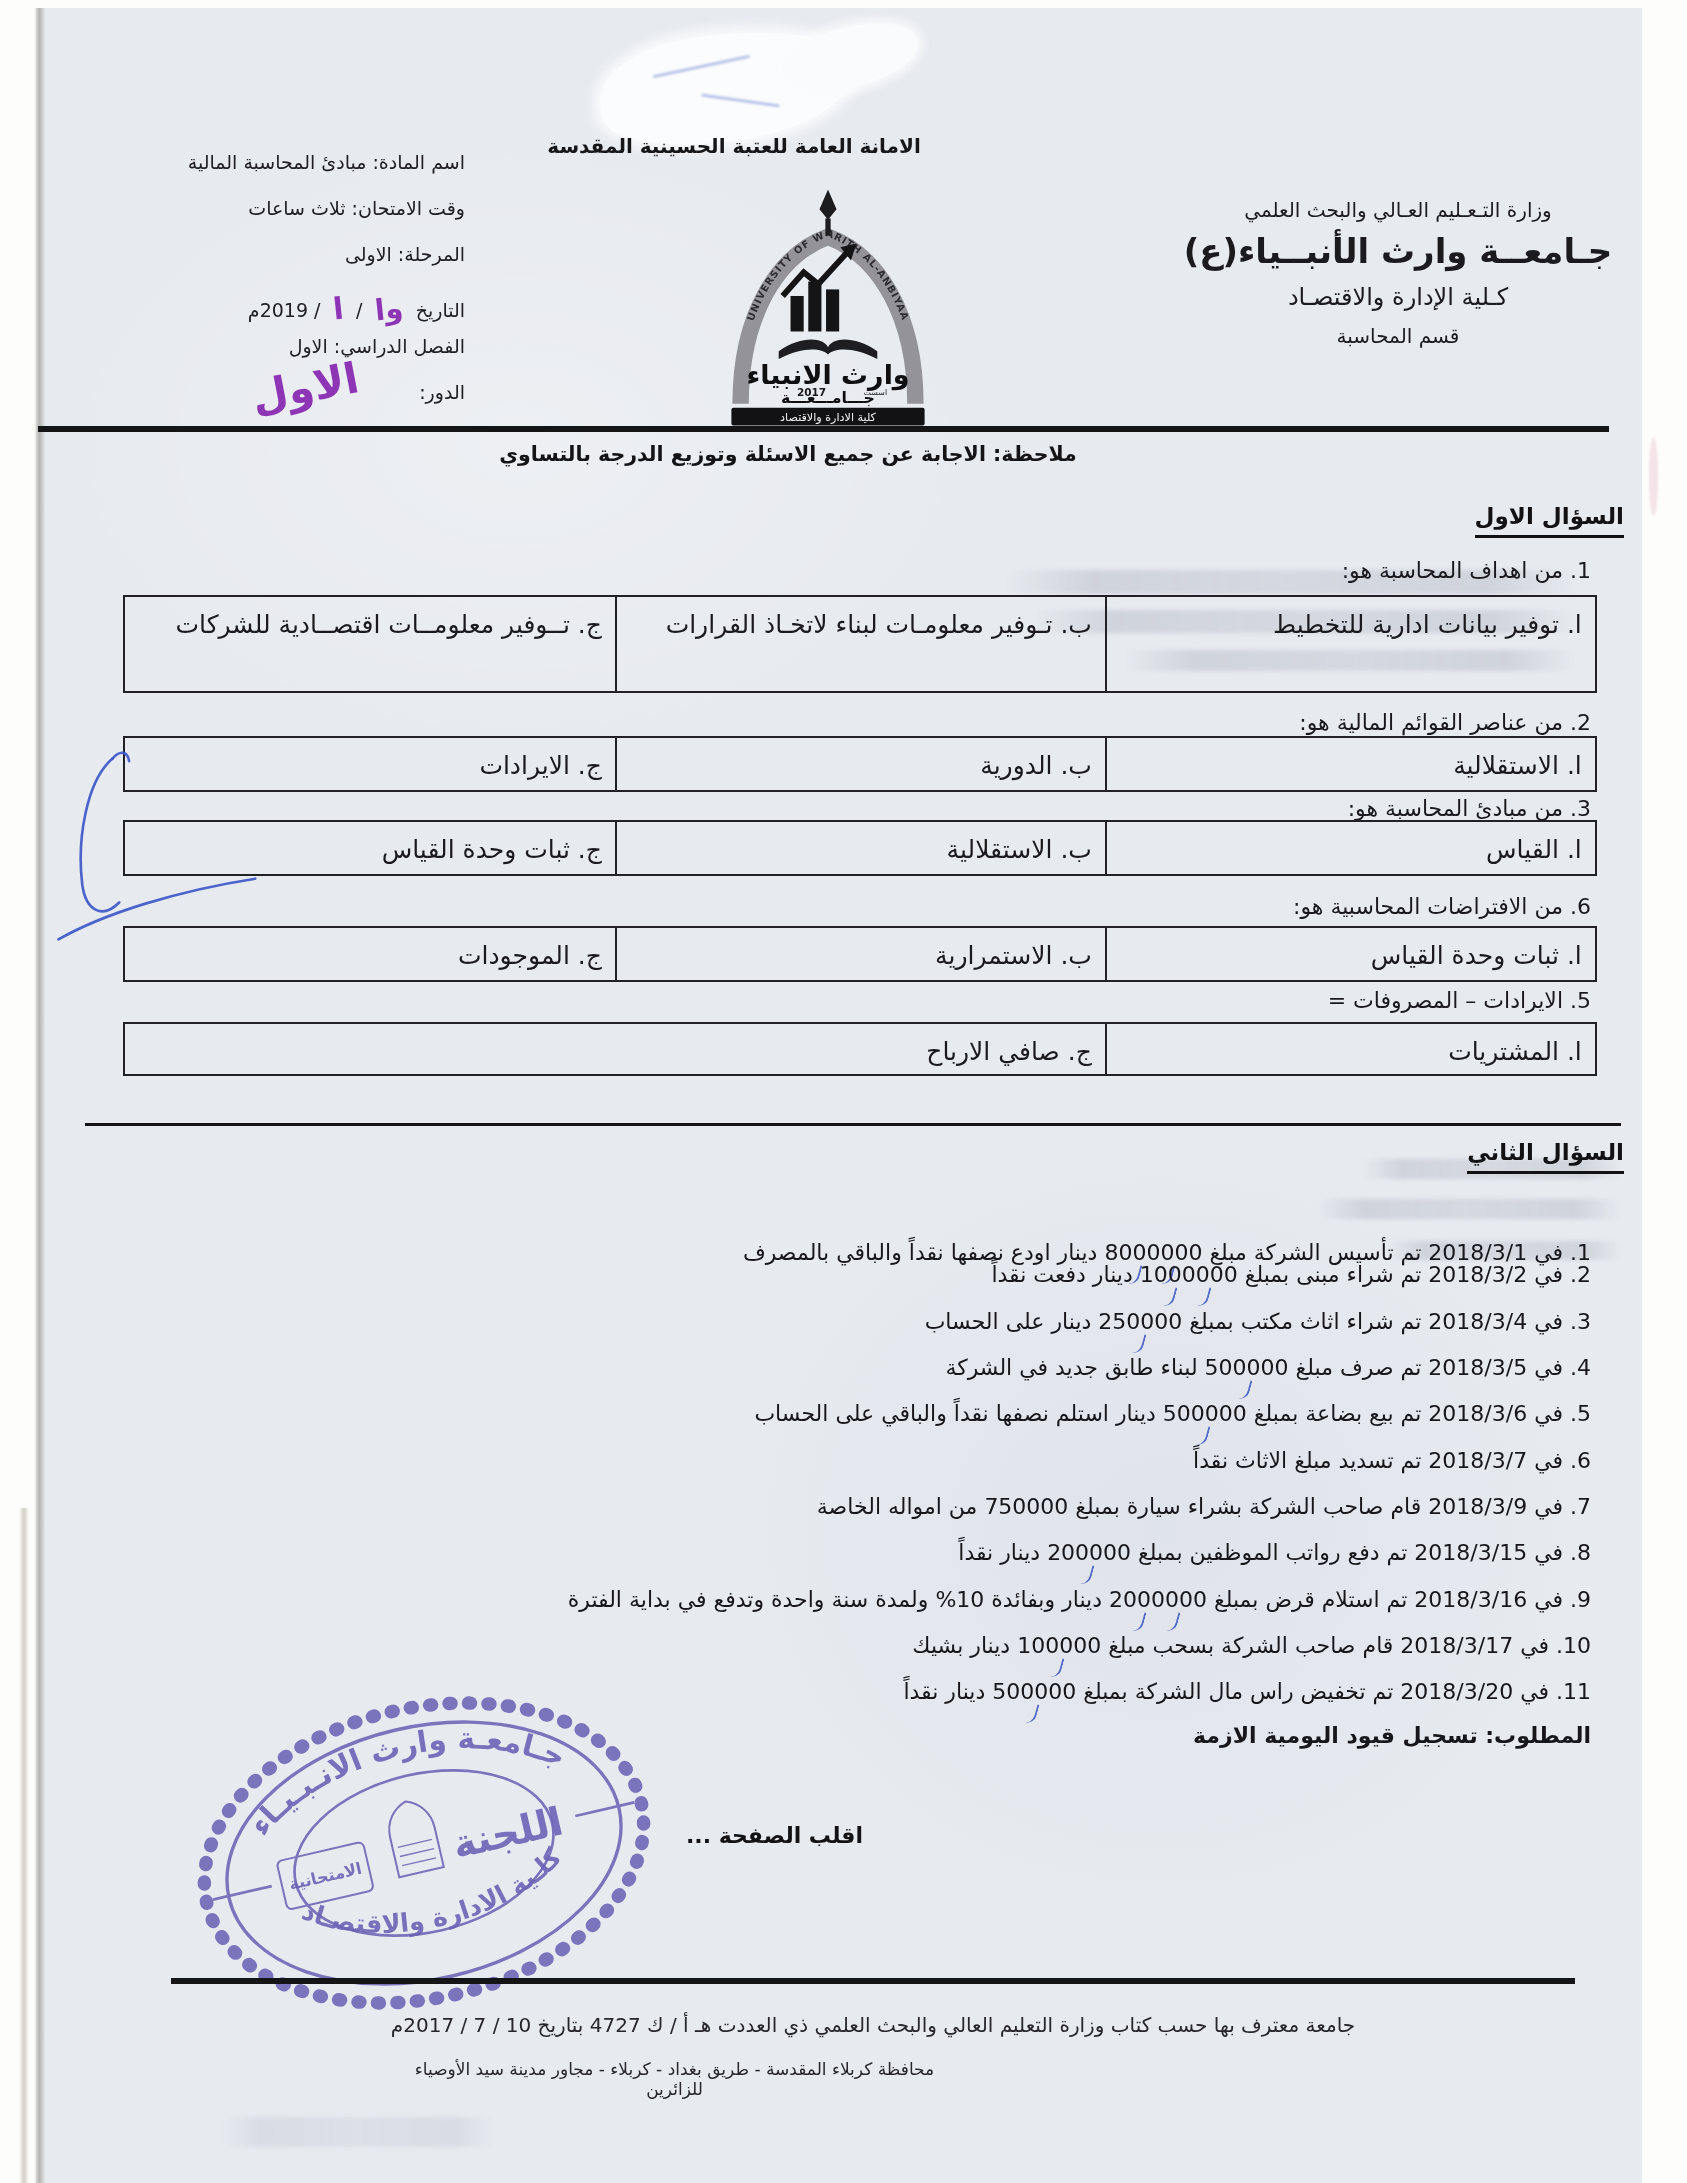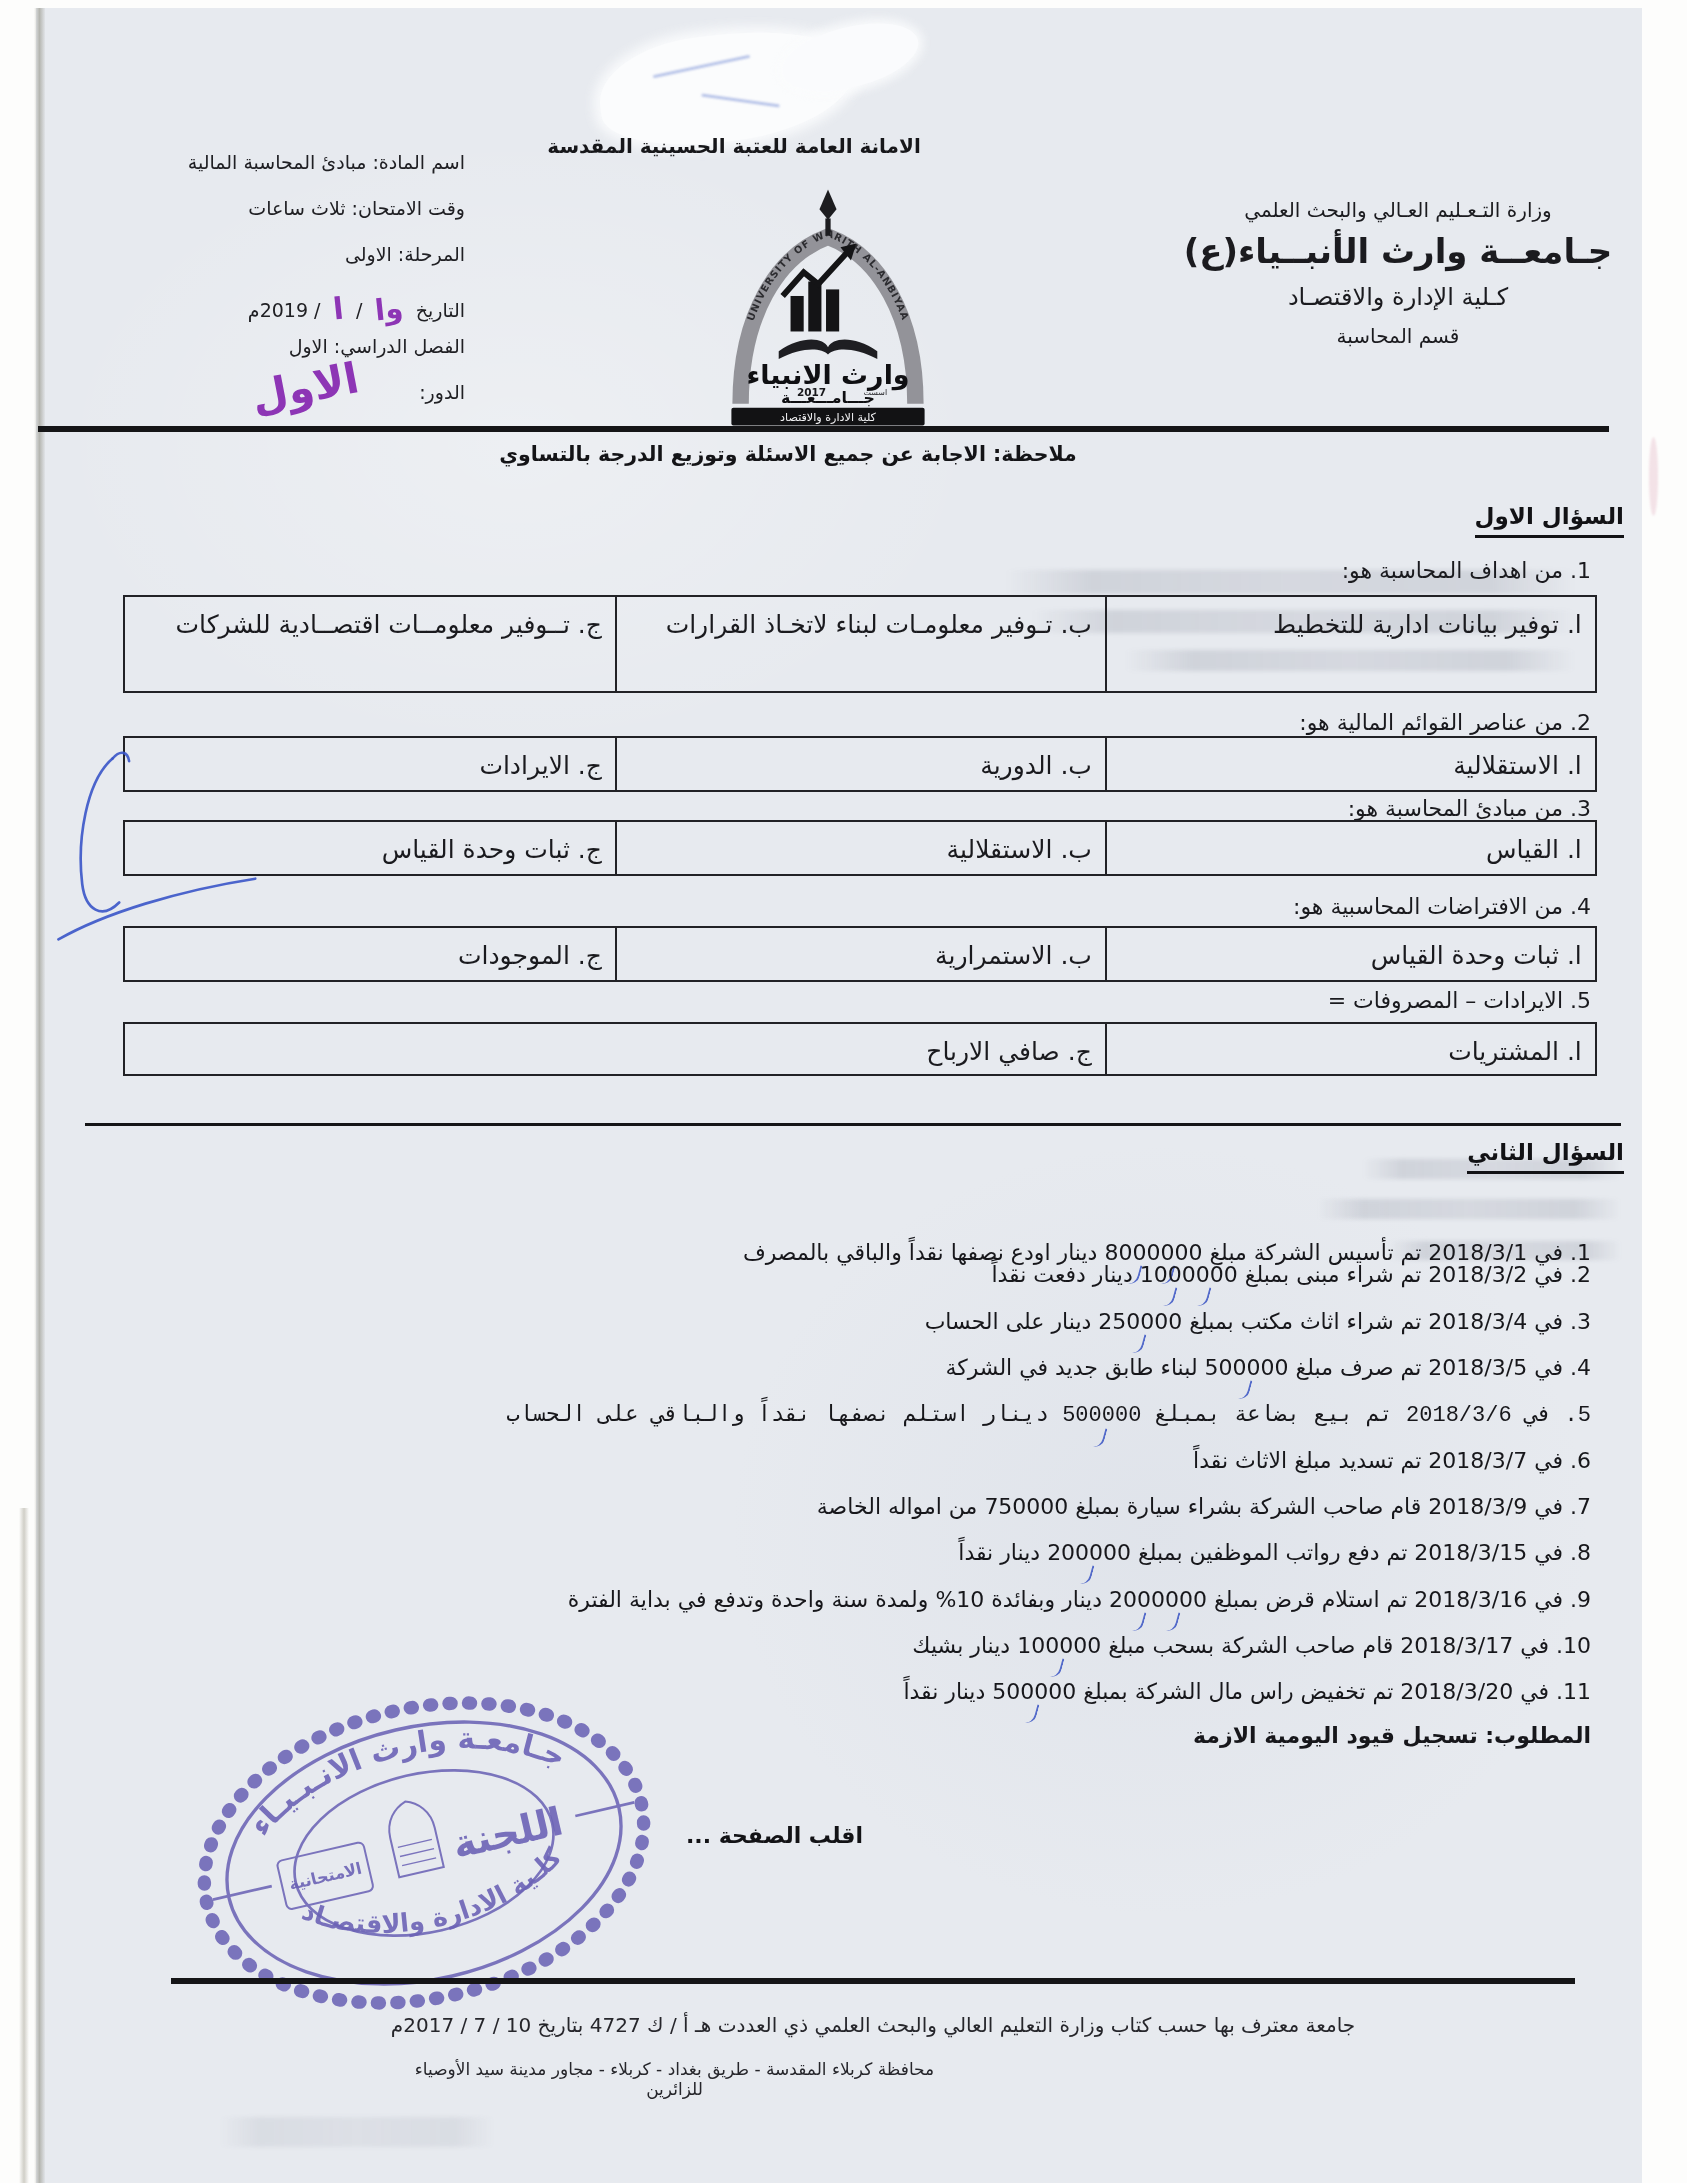--- a/index.html
+++ b/index.html
@@ -153,21 +153,21 @@
   <div class="cell">ج. الايرادات</div>
 </div>
 
 <div class="qline" style="top:796px;">3. من مبادئ المحاسبة هو:</div>
 <div class="tbl" style="top:820px;height:52px;">
   <div class="cell">ا. القياس</div>
   <div class="cell">ب. الاستقلالية</div>
   <div class="cell">ج. ثبات وحدة القياس</div>
 </div>
 
-<div class="qline" style="top:894px;">4. من الافتراضات المحاسبية هو:</div>
+<div class="qline" style="top:894px;">6. من الافتراضات المحاسبية هو:</div>
 <div class="tbl" style="top:926px;height:52px;">
   <div class="cell">ا. ثبات وحدة القياس</div>
   <div class="cell">ب. الاستمرارية</div>
   <div class="cell">ج. الموجودات</div>
 </div>
 
 <div class="qline" style="top:988px;">5. الايرادات – المصروفات =</div>
 <div class="tbl" style="top:1022px;height:50px;">
   <div class="cell">ا. المشتريات</div>
   <div class="cell">ج. صافي الارباح</div>
@@ -188,21 +188,21 @@
 </div>
 
 <div class="item" style="top:1240px;"><span>1. في 2018/3/1 تم تأسيس الشركة مبلغ </span><span class="amt"><span>8000000</span><i class="pm" style="left:26%;"></i><i class="pm" style="left:60%;"></i></span><span> دينار اودع نصفها نقداً والباقي بالمصرف</span></div>
 
 <div class="item" style="top:1262px;"><span>2. في 2018/3/2 تم شراء مبنى بمبلغ </span><span class="amt"><span>1000000</span><i class="pm" style="left:26%;"></i><i class="pm" style="left:60%;"></i></span><span> دينار دفعت نقداً</span></div>
 
 <div class="item" style="top:1309px;"><span>3. في 2018/3/4 تم شراء اثاث مكتب بمبلغ </span><span class="amt"><span>250000</span><i class="pm" style="left:42%;"></i></span><span> دينار على الحساب</span></div>
 
 <div class="item" style="top:1355px;"><span>4. في 2018/3/5 تم صرف مبلغ </span><span class="amt"><span>500000</span><i class="pm" style="left:42%;"></i></span><span> لبناء طابق جديد في الشركة</span></div>
 
-<div class="item" style="top:1401px;font-family:Liberation Mono, monospace;"><span>5. في 2018/3/6 تم بيع بضاعة بمبلغ </span><span class="amt"><span>500000</span><i class="pm" style="left:42%;"></i></span><span> دينار استلم نصفها نقداً والباقي على الحساب</span></div>
+<div class="item" style="top:1401px;"><span>5. في 2018/3/6 تم بيع بضاعة بمبلغ </span><span class="amt"><span>500000</span><i class="pm" style="left:42%;"></i></span><span> دينار استلم نصفها نقداً والباقي على الحساب</span></div>
 
 <div class="item" style="top:1448px;"><span>6. في 2018/3/7 تم تسديد مبلغ الاثاث نقداً</span></div>
 
 <div class="item" style="top:1494px;"><span>7. في 2018/3/9 قام صاحب الشركة بشراء سيارة بمبلغ </span><span class="amt"><span>750000</span></span><span> من امواله الخاصة</span></div>
 
 <div class="item" style="top:1540px;"><span>8. في 2018/3/15 تم دفع رواتب الموظفين بمبلغ </span><span class="amt"><span>200000</span><i class="pm" style="left:42%;"></i></span><span> دينار نقداً</span></div>
 
 <div class="item" style="top:1587px;"><span>9. في 2018/3/16 تم استلام قرض بمبلغ </span><span class="amt"><span>2000000</span><i class="pm" style="left:26%;"></i><i class="pm" style="left:60%;"></i></span><span> دينار وبفائدة 10% ولمدة سنة واحدة وتدفع في بداية الفترة</span></div>
 
 <div class="item" style="top:1633px;"><span>10. في 2018/3/17 قام صاحب الشركة بسحب مبلغ </span><span class="amt"><span>100000</span><i class="pm" style="left:42%;"></i></span><span> دينار بشيك</span></div>

